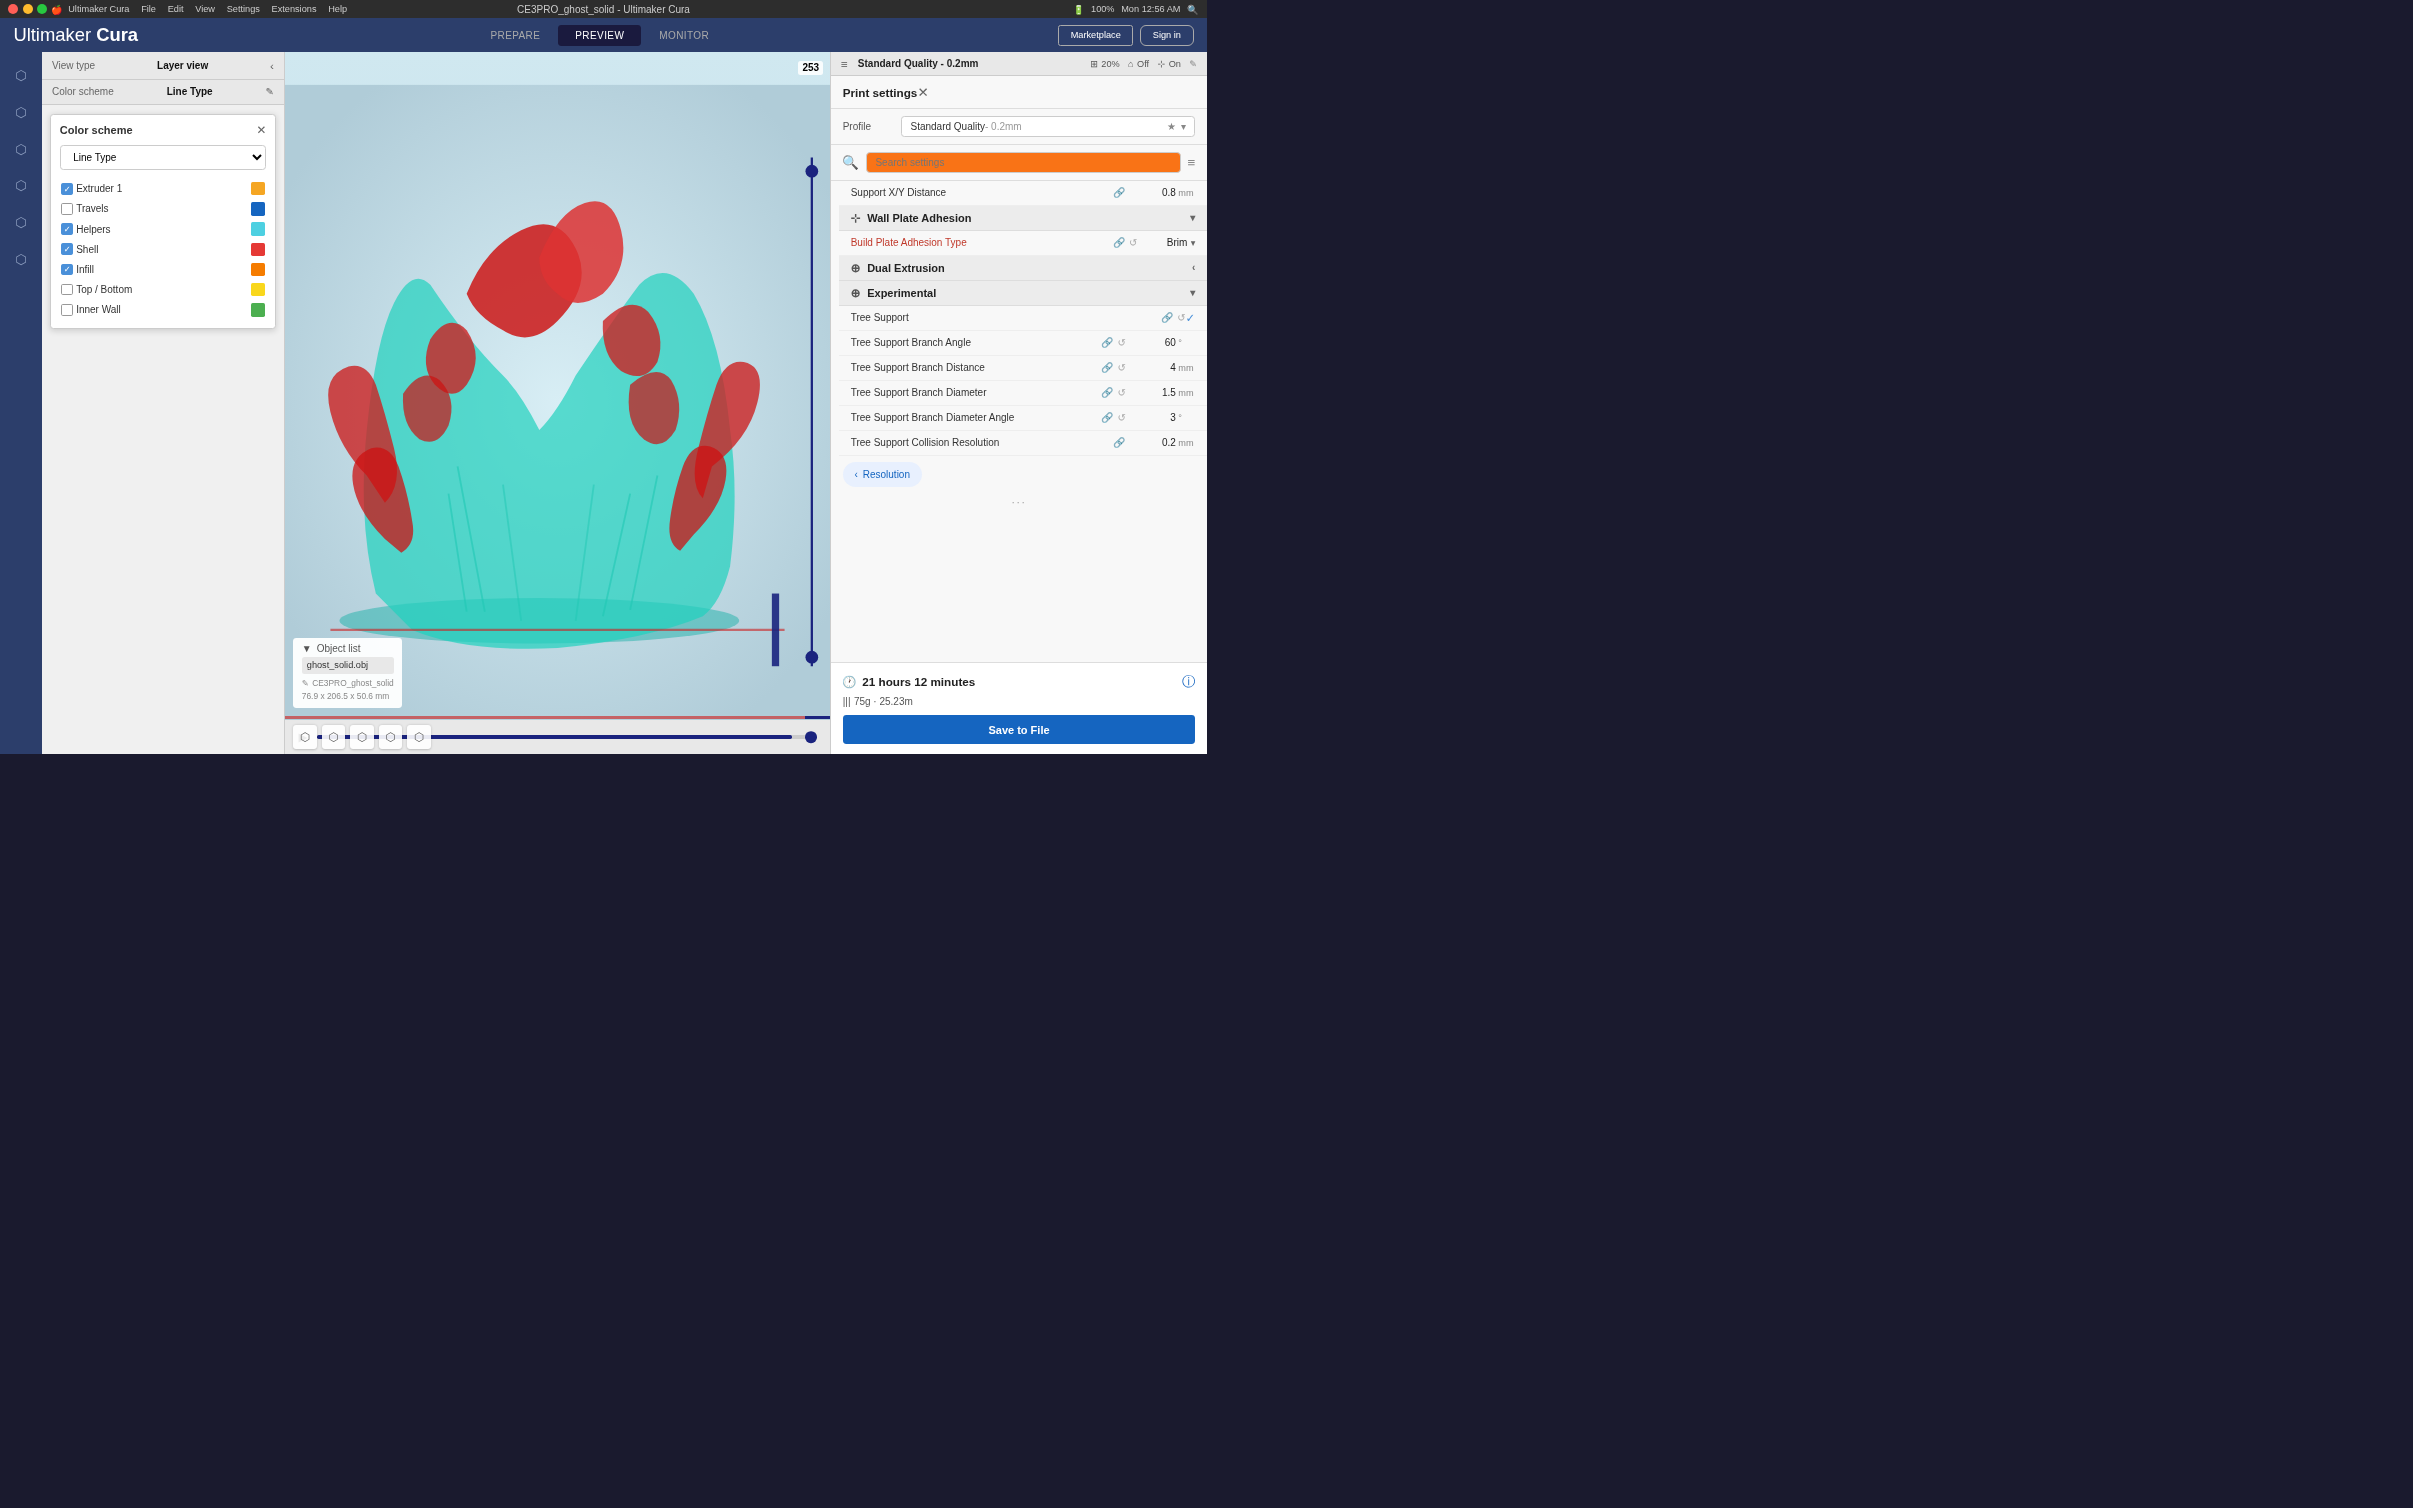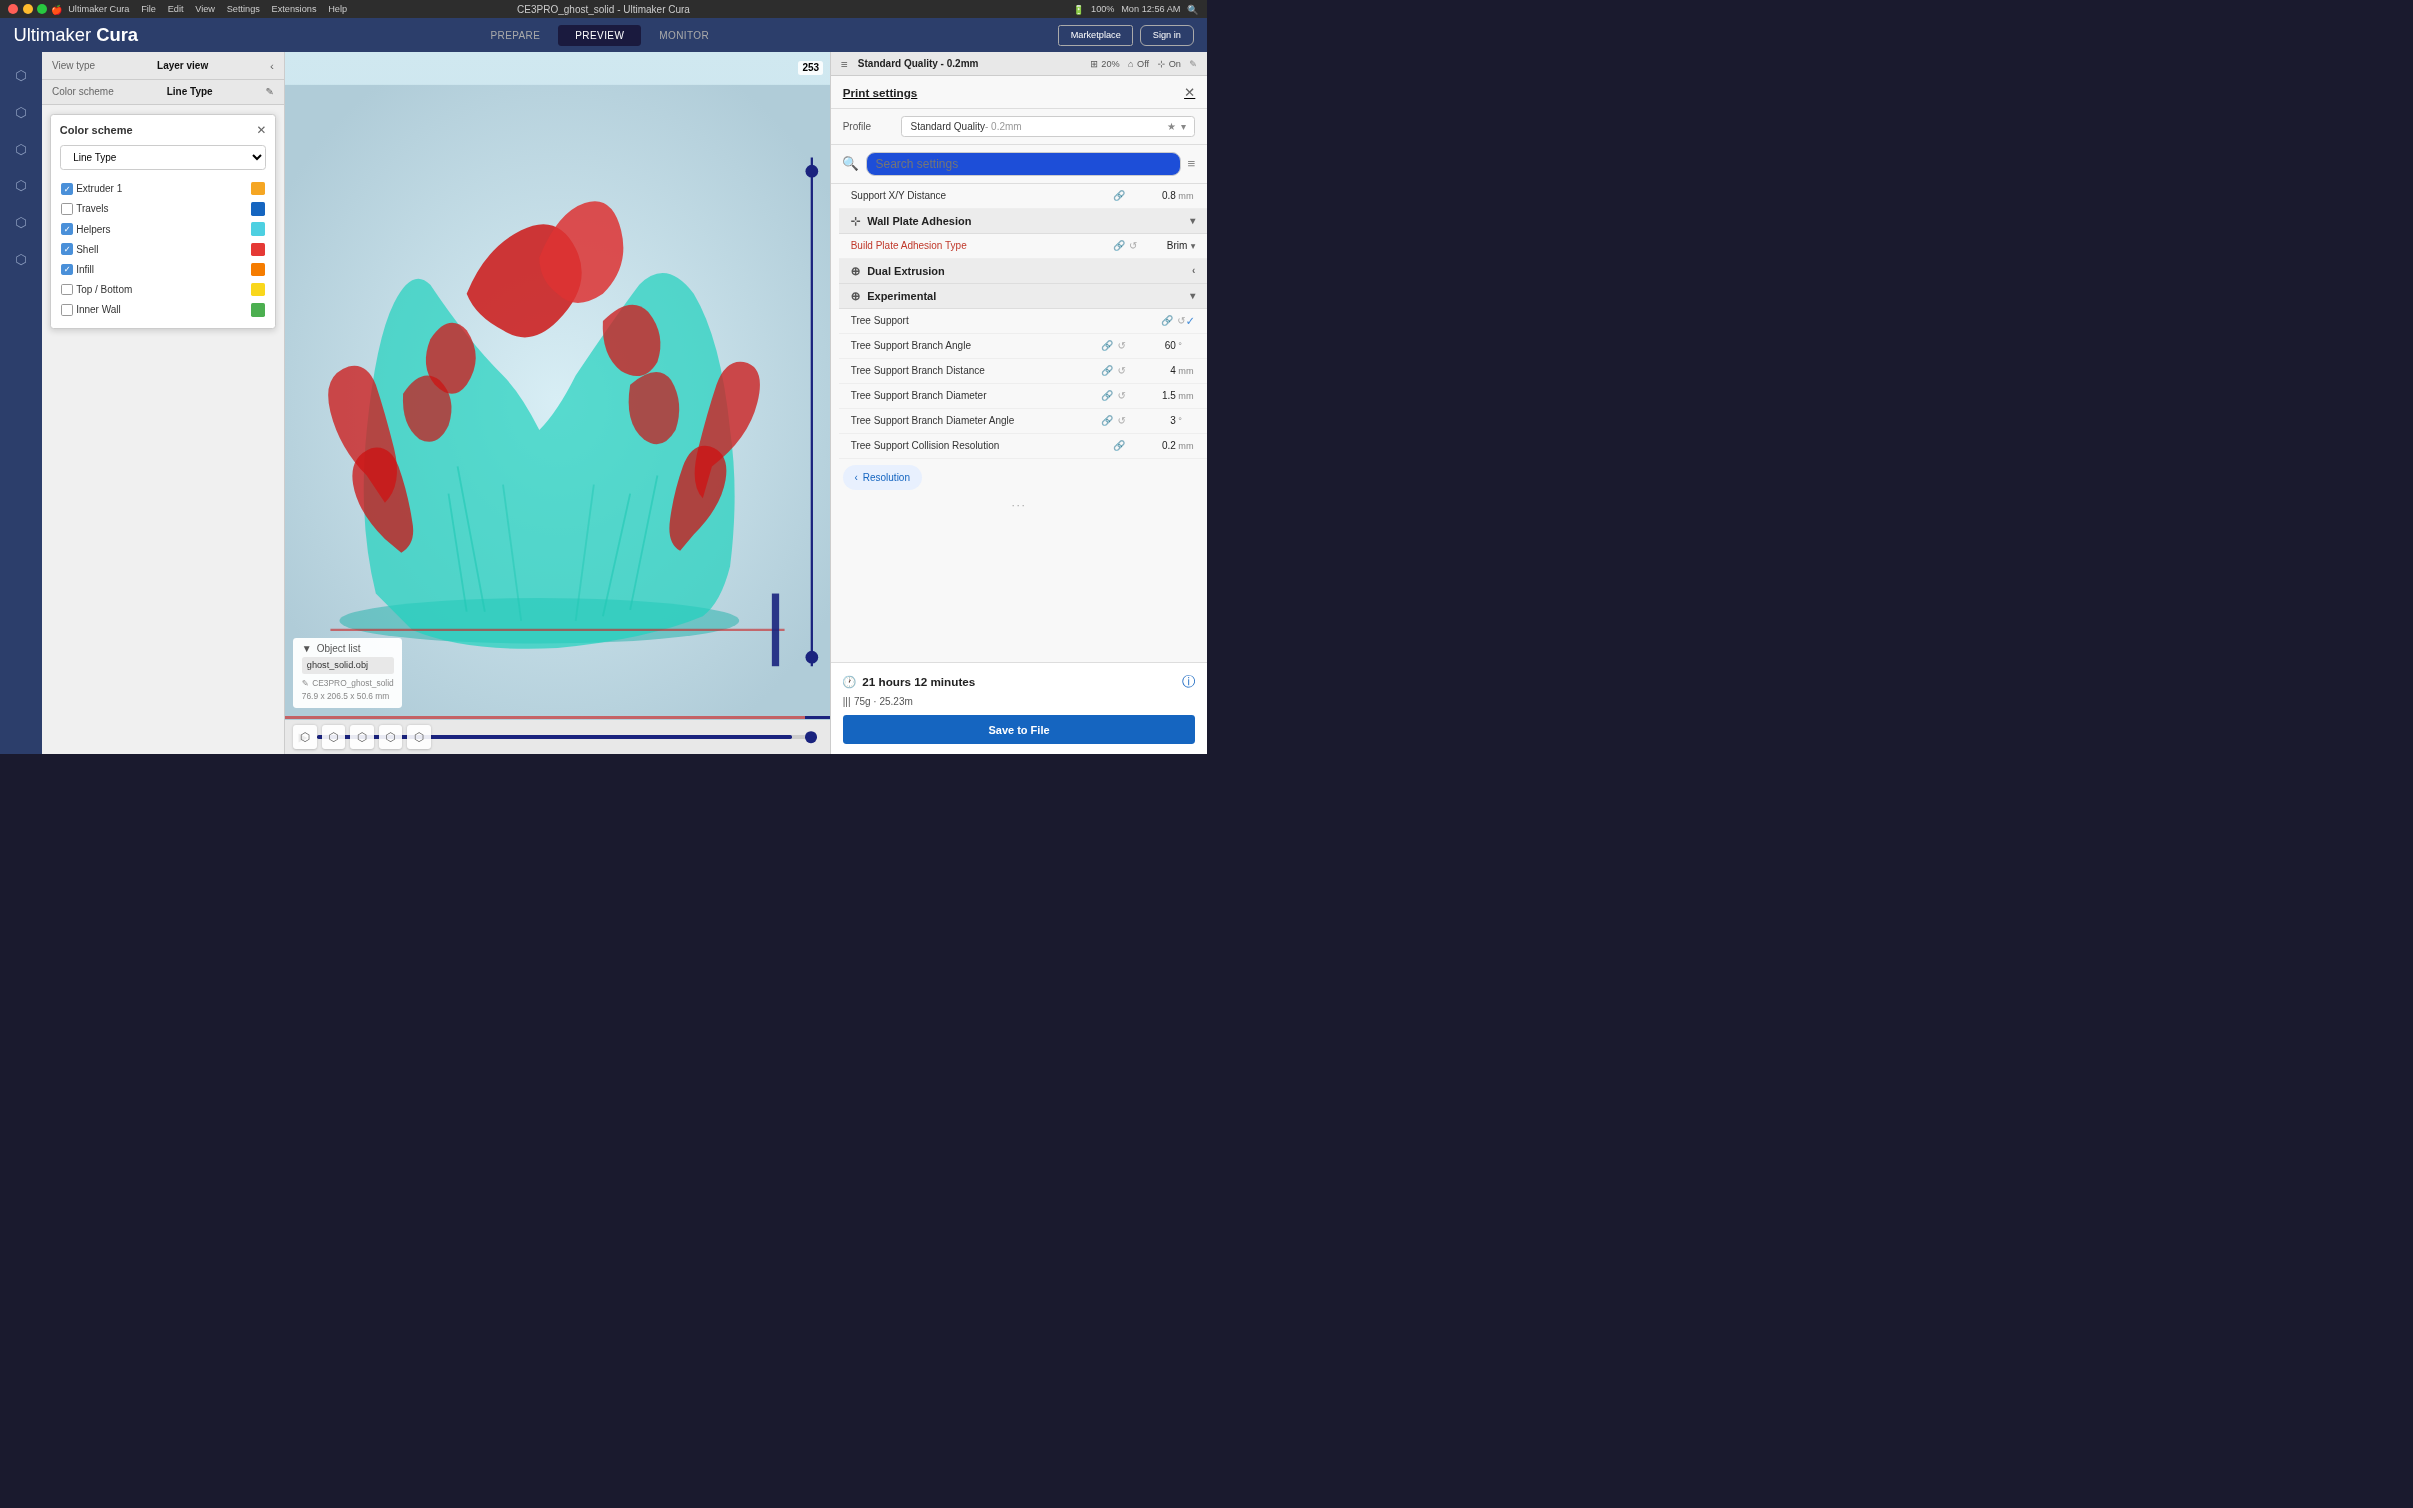--- a/index.html
+++ b/index.html
@@ -240,24 +240,22 @@
 
     
     .print-settings {
       flex: 1;
       overflow-y: auto;
       background: #f8f8f8;
     }
     .ps-header {
       display: flex;
       align-items: center;
-      justify-content: space-between;
       padding: 8.4px 11.7px;
       border-bottom: 0.8px solid #ddd;
-      text-decoration: underline;
     }
     .ps-title { font-size: 11.7px; font-weight: 600; color: #222; }
     .ps-close { cursor: pointer; color: #666; font-size: 13.4px; }
 
     .profile-row {
       display: flex;
       align-items: center;
       padding: 6.7px 11.7px;
       border-bottom: 0.8px solid #ddd;
       gap: 8.4px;
@@ -283,23 +281,23 @@
       padding: 6.7px 11.7px;
       border-bottom: 0.8px solid #ddd;
       display: flex;
       align-items: center;
       gap: 6.7px;
     }
     .search-input {
       flex: 1;
       padding: 4.2px 8.4px;
       border: 0.8px solid #ccc;
-      border-radius: 9px;
-      font-size: 12px;
-      background: #1d4ed8;
+      border-radius: 4px;
+      font-size: 10px;
+      background: #f97316;
     }
     .filter-icon { color: #888; cursor: pointer; }
 
     .settings-list { padding: 0; margin-left: 8px; }
     .setting-row {
       display: flex;
       align-items: center;
       padding: 4.2px 11.7px;
       border-bottom: 0.8px solid #eee;
       font-size: 10px;

